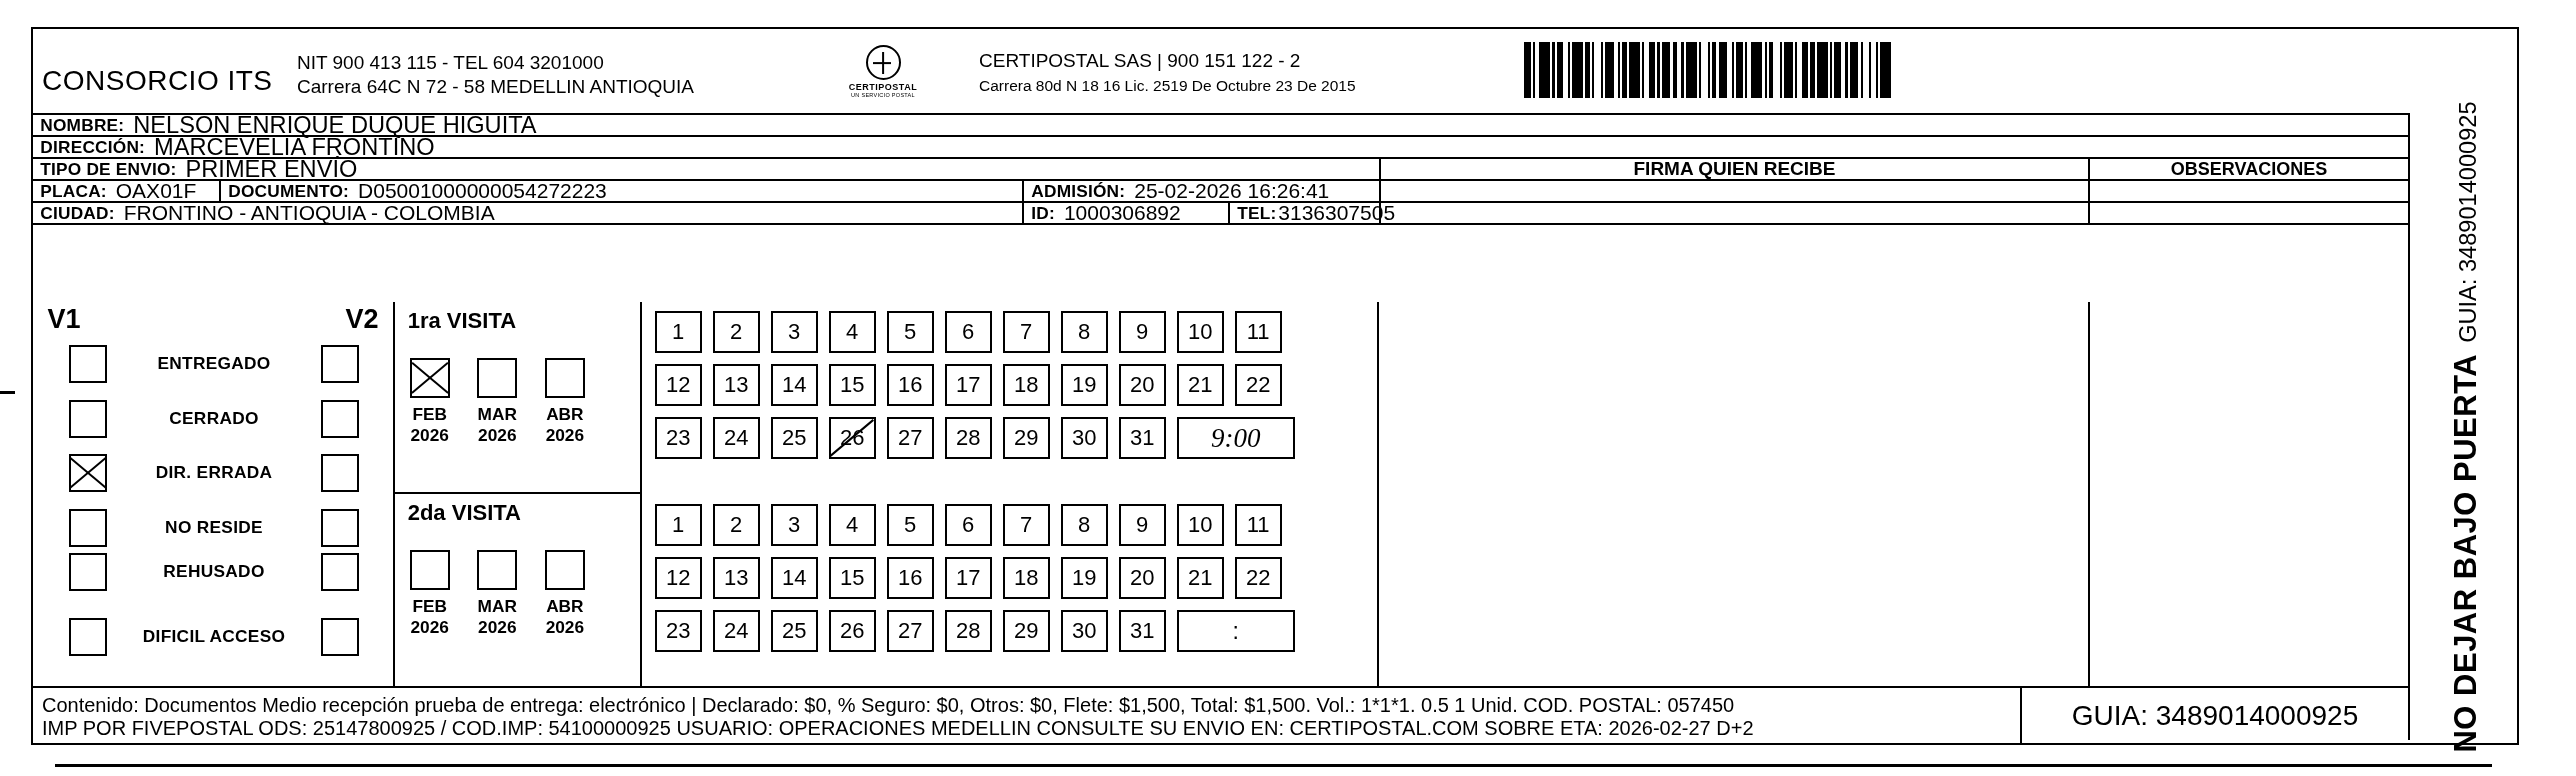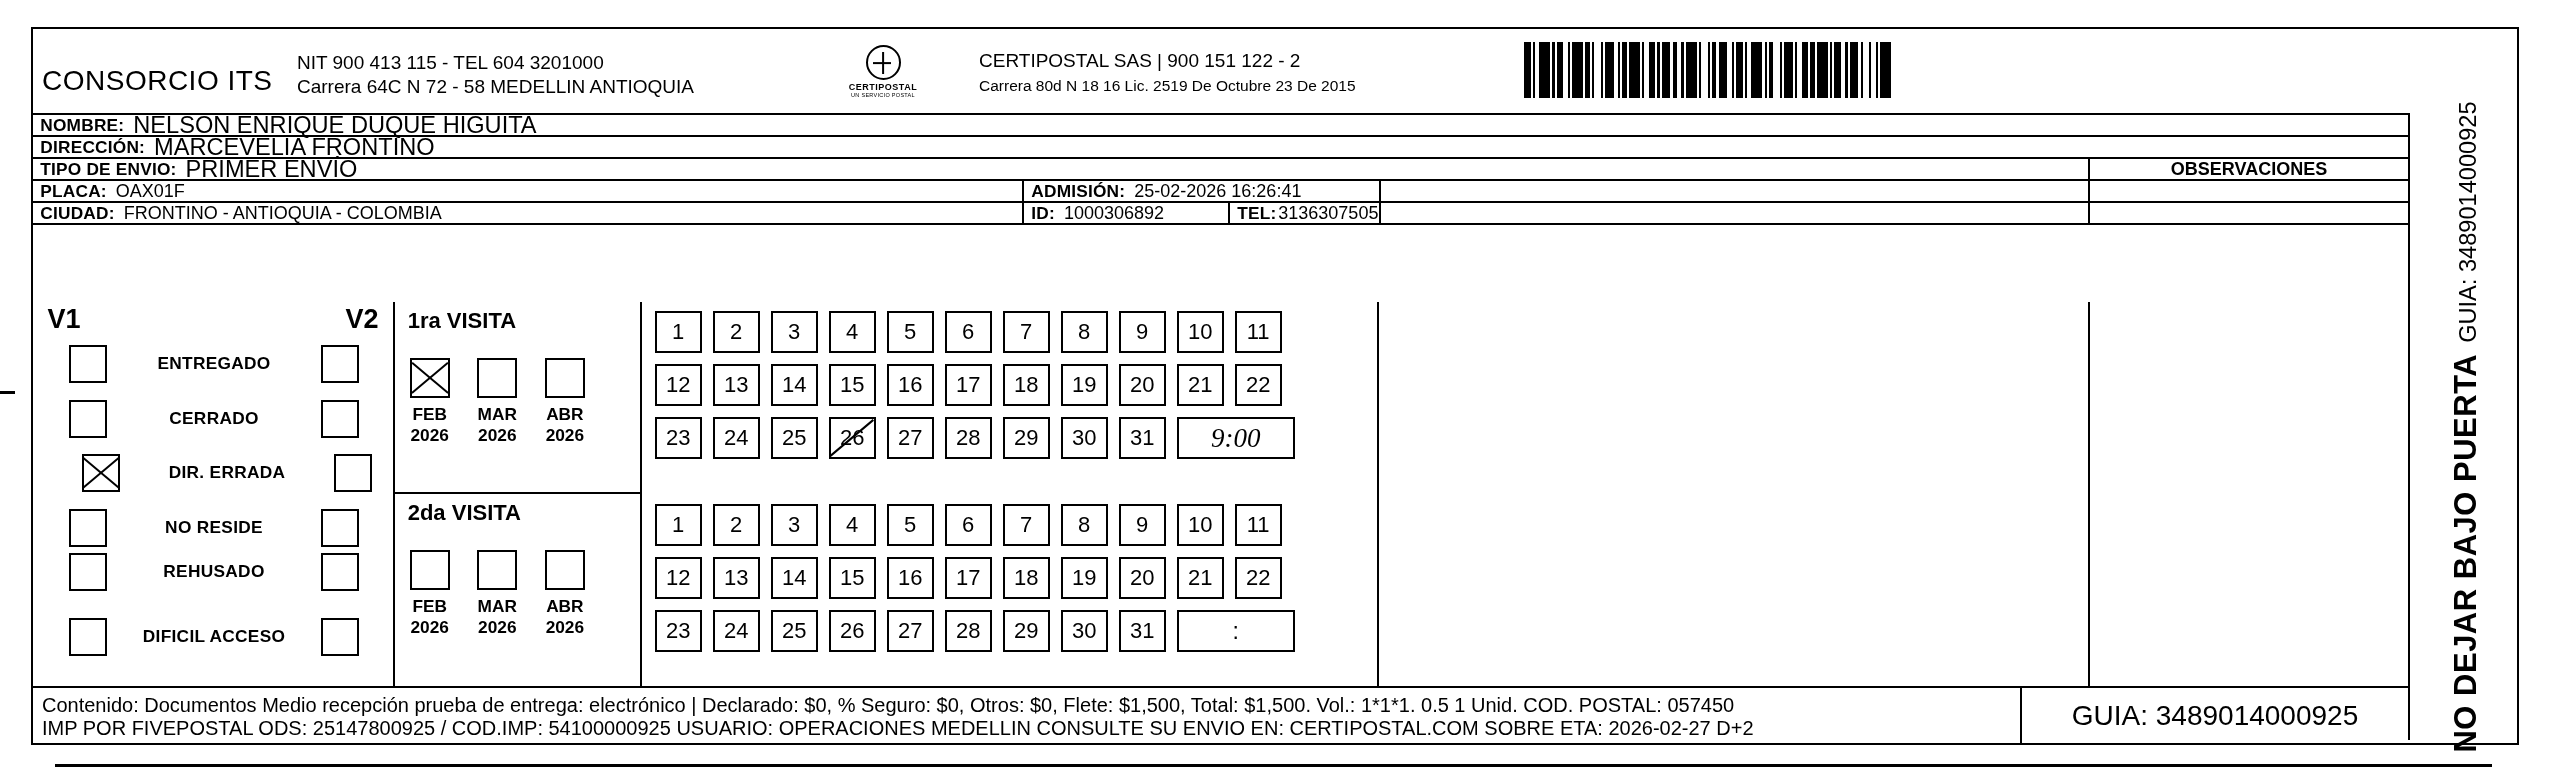--- a/index.html
+++ b/index.html
@@ -125,21 +125,21 @@
     font-size: 17.3px;
     font-weight: bold;
     padding-left: 7.3px;
     letter-spacing: 0.2px;
   }
   .val {
     font-size: 23.6px;
     padding-left: 9px;
     white-space: nowrap;
   }
-  .val-sm { font-size: 18px; }
+  .val-sm { font-size: 21px; }
   .cell-div { border-left: 2.3px solid #000; height: 100%; display: flex; align-items: center; box-sizing: border-box; }
   
   .body {
     position: absolute;
     left: 0;
     top: 273px;
     width: 2375px;
     height: 384px;
   }
   .leftbox {
@@ -465,28 +465,35 @@
       </div>
 
       <div class="row">
         <span class="lbl">DIRECCIÓN:</span>
         <span class="val">MARCEVELIA FRONTINO</span>
       </div>
 
       <div class="row">
         <span class="lbl">TIPO DE ENVIO:</span>
         <span class="val">PRIMER ENVÍO</span>
+        <span class="cell-div" style="position:absolute;left:1346px;top:0;width:709px;justify-content:center;">
+          <span style="font-size:19px;font-weight:bold;">FIRMA QUIEN RECIBE</span>
+        </span>
         <span class="cell-div" style="position:absolute;left:2055px;top:0;width:320px;justify-content:center;">
           <span style="font-size:18px;font-weight:bold;">OBSERVACIONES</span>
         </span>
       </div>
 
       <div class="row">
         <span class="lbl">PLACA:</span>
         <span class="val val-sm">OAX01F</span>
+        <span class="cell-div" style="position:absolute;left:186px;top:0;padding-right:7.3px;">
+          <span class="lbl">DOCUMENTO:</span>
+          <span class="val val-sm">D05001000000054272223</span>
+        </span>
         <span class="cell-div" style="position:absolute;left:989px;top:0;width:356px;">
           <span class="lbl">ADMISIÓN:</span>
           <span class="val val-sm">25-02-2026 16:26:41</span>
         </span>
         <span class="cell-div" style="position:absolute;left:1346px;top:0;width:709px;"></span>
         <span class="cell-div" style="position:absolute;left:2055px;top:0;width:320px;"></span>
       </div>
 
       <div class="row">
         <span class="lbl">CIUDAD:</span>
@@ -514,21 +521,21 @@
             <div class="statusrow" style="top: 40px;">
               <div class="chk c1"></div>
               <div class="nm">ENTREGADO</div>
               <div class="chk c2"></div>
             </div>
             <div class="statusrow" style="top: 95px;">
               <div class="chk c1"></div>
               <div class="nm">CERRADO</div>
               <div class="chk c2"></div>
             </div>
-            <div class="statusrow" style="top: 149px; margin-left: 13px;">
+            <div class="statusrow" style="top: 149px;">
               <div class="chk c1 x"></div>
               <div class="nm">DIR. ERRADA</div>
               <div class="chk c2"></div>
             </div>
             <div class="statusrow" style="top: 204px;">
               <div class="chk c1"></div>
               <div class="nm">NO RESIDE</div>
               <div class="chk c2"></div>
             </div>
             <div class="statusrow" style="top: 248px;">

